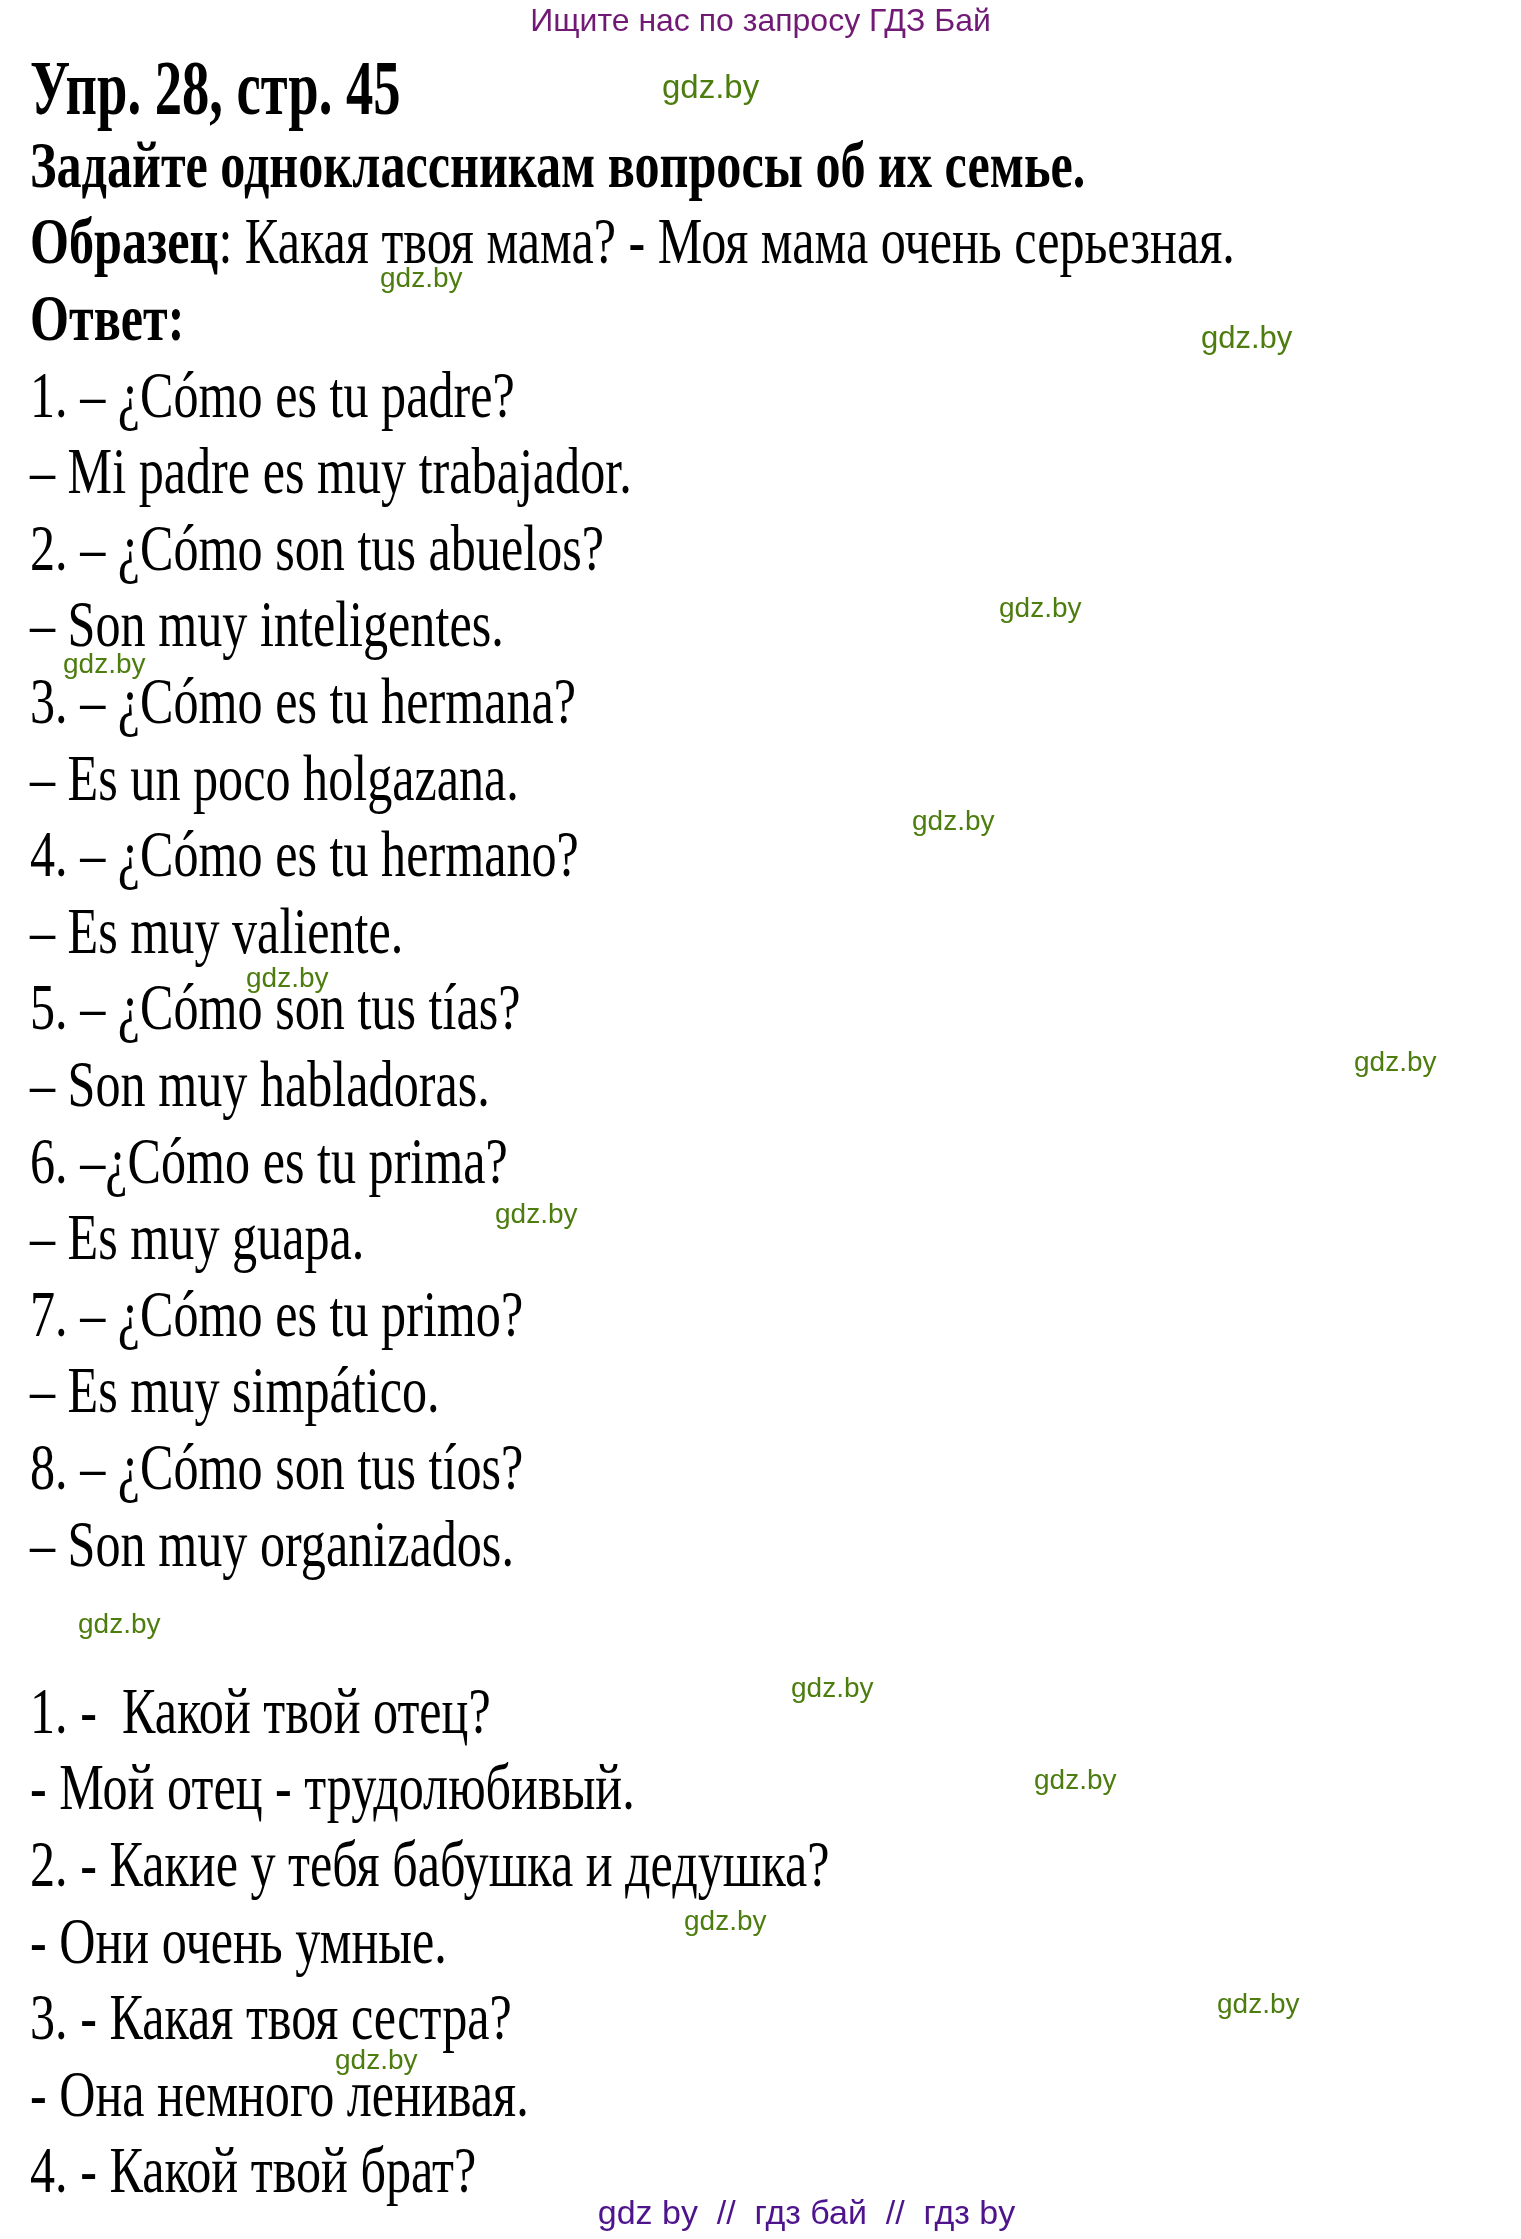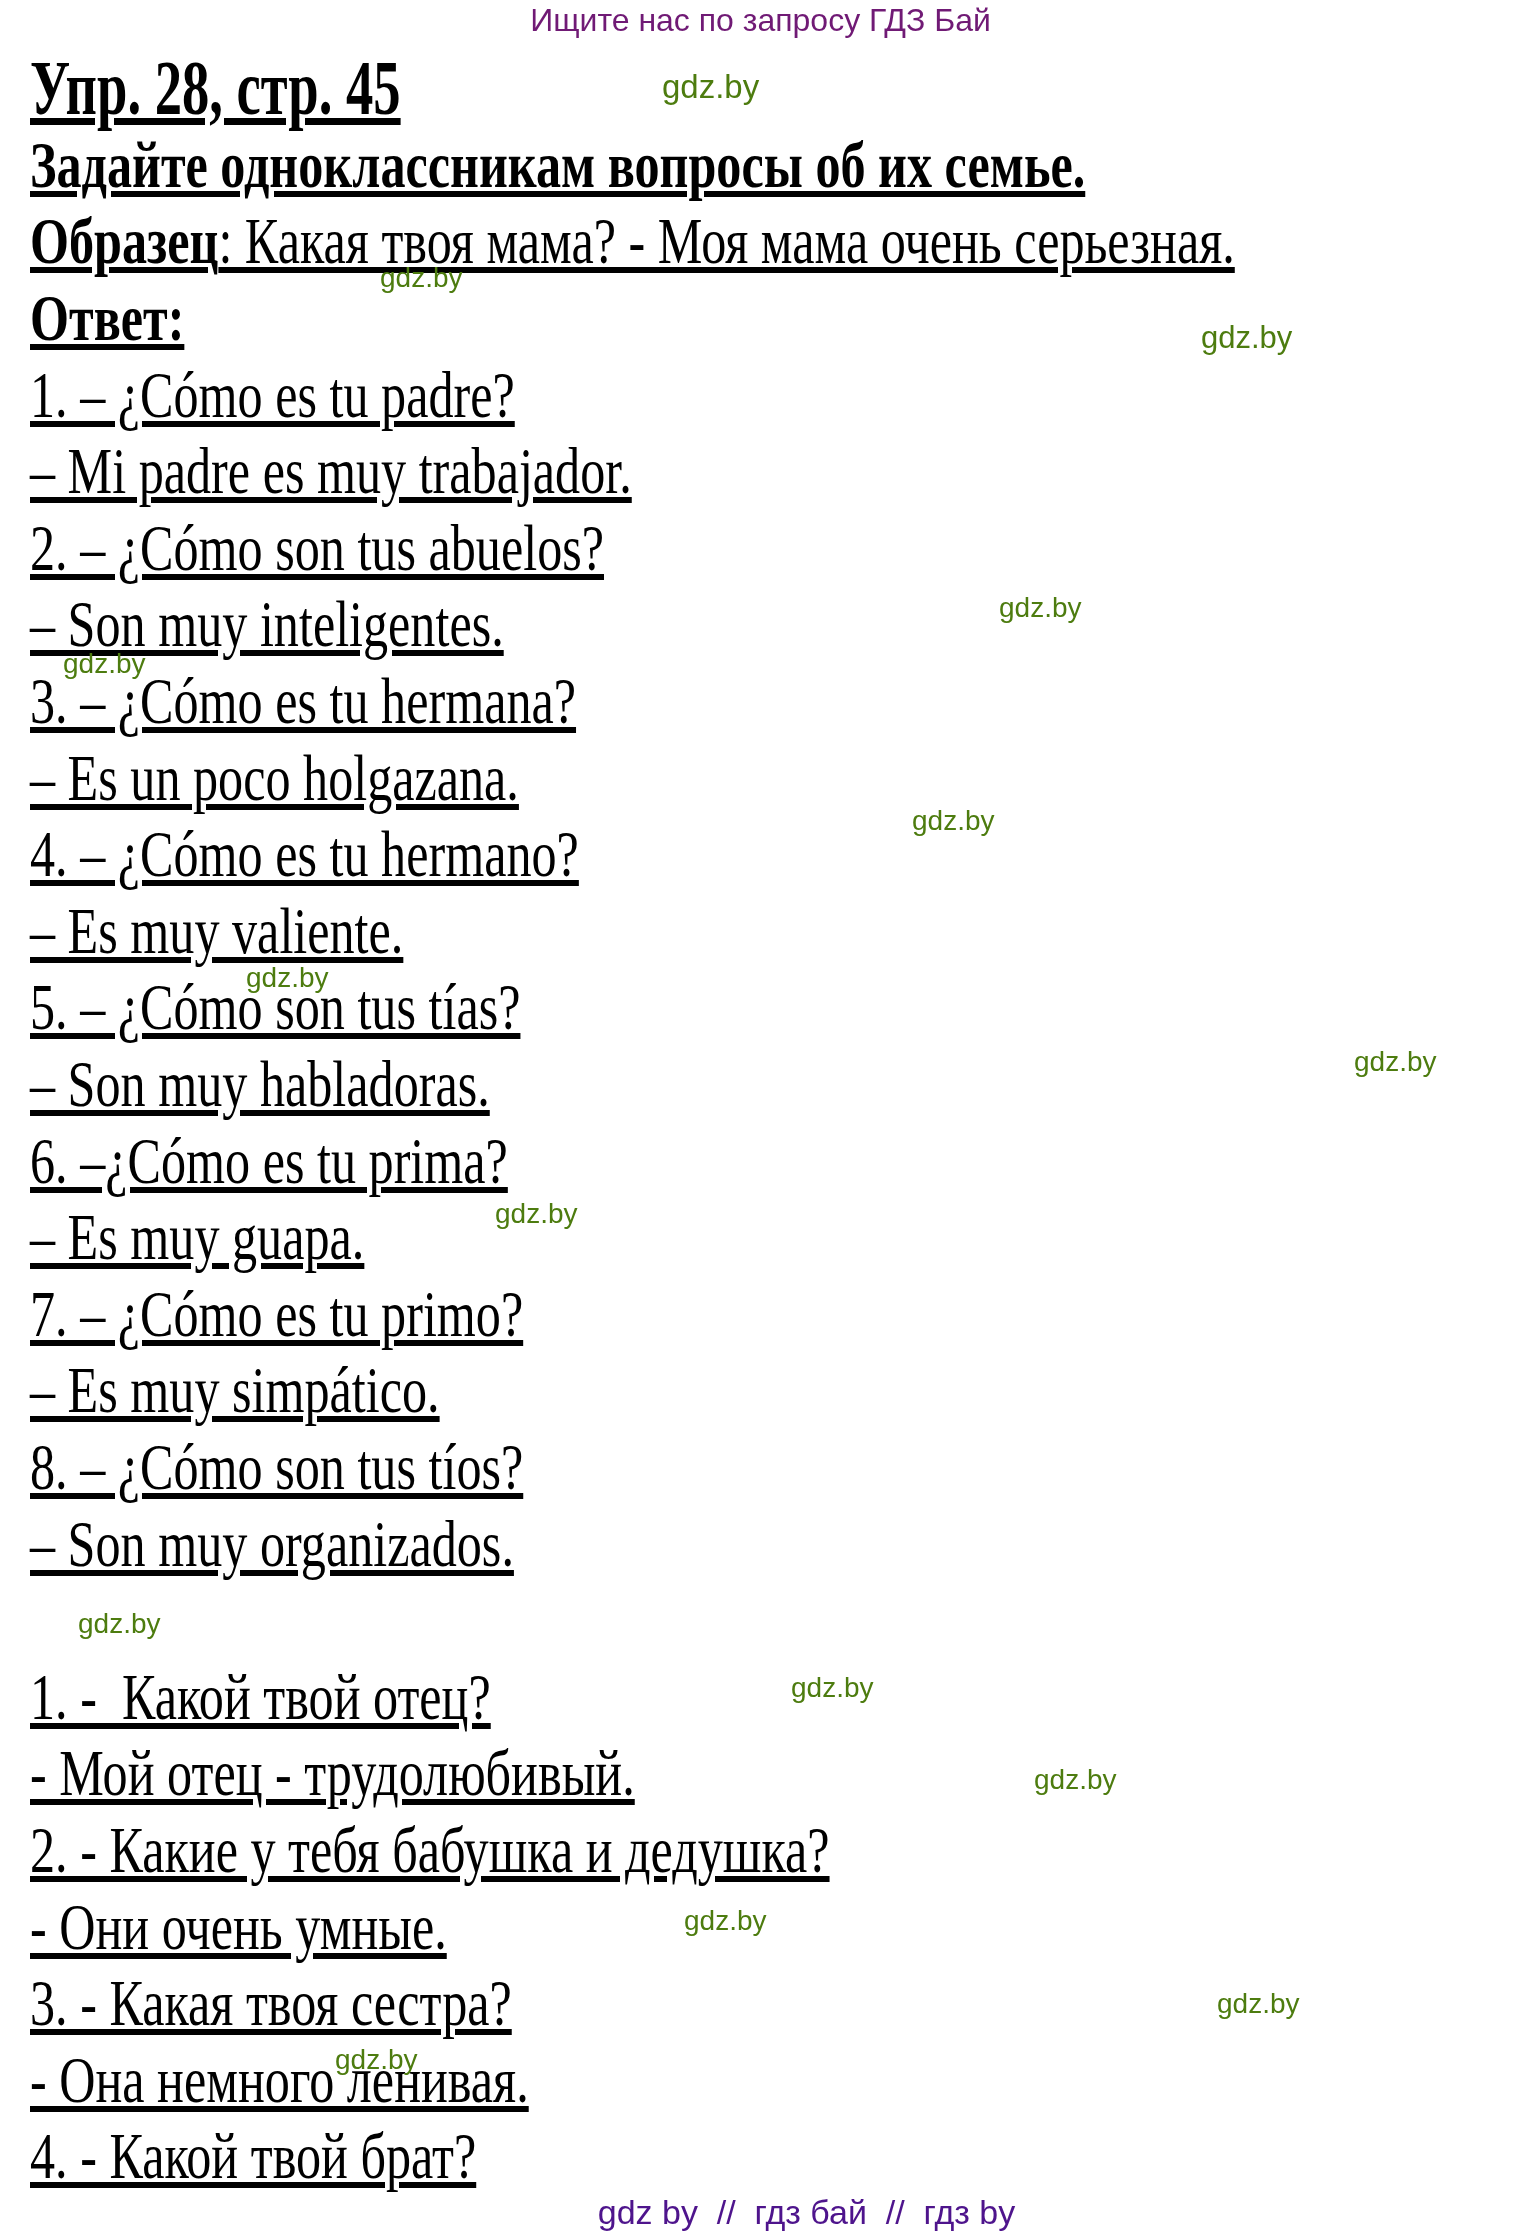--- a/index.html
+++ b/index.html
@@ -1,25 +1,25 @@
 <!DOCTYPE html>
 <html><head>
 <meta charset="utf-8">
 <style>
   html,body{margin:0;padding:0;background:#ffffff;}
   .page{position:relative;width:1521px;height:2239px;background:#ffffff;overflow:hidden;}
   .promo{position:absolute;top:2px;left:0;width:100%;text-align:center;
          font-family:"Liberation Sans",sans-serif;font-size:32px;font-weight:500;color:#701a75;}
-  .content{position:absolute;left:30px;top:50px;right:0;text-decoration:underline;}
+  .content{position:absolute;left:30px;top:50px;right:0;}
   .line{height:76.6px;display:flex;align-items:center;white-space:pre;}
   .tx{font-family:"Liberation Serif",serif;font-size:66px;color:#000000;
       transform:scaleX(0.76);transform-origin:0 50%;display:inline-block;}
   .title-line .tx{font-size:78px;font-weight:bold;transform:scaleX(0.70);}
   .b{font-weight:bold;}
-  .sec-gap{margin-top:0;}
+  .sec-gap{margin-top:14px;}
   .wm{position:absolute;font-family:"Liberation Sans",sans-serif;font-size:28px;color:#4d7c0f;}
   .footer{position:absolute;top:2193px;left:0;width:100%;text-align:center;white-space:pre;
           font-family:"Liberation Sans",sans-serif;font-size:34px;color:#4e148c;margin-left:46px;}
 </style>
 </head>
 <body>
 
 <div class="page">
 
   <div class="promo">Ищите нас по запросу ГДЗ Бай</div>

